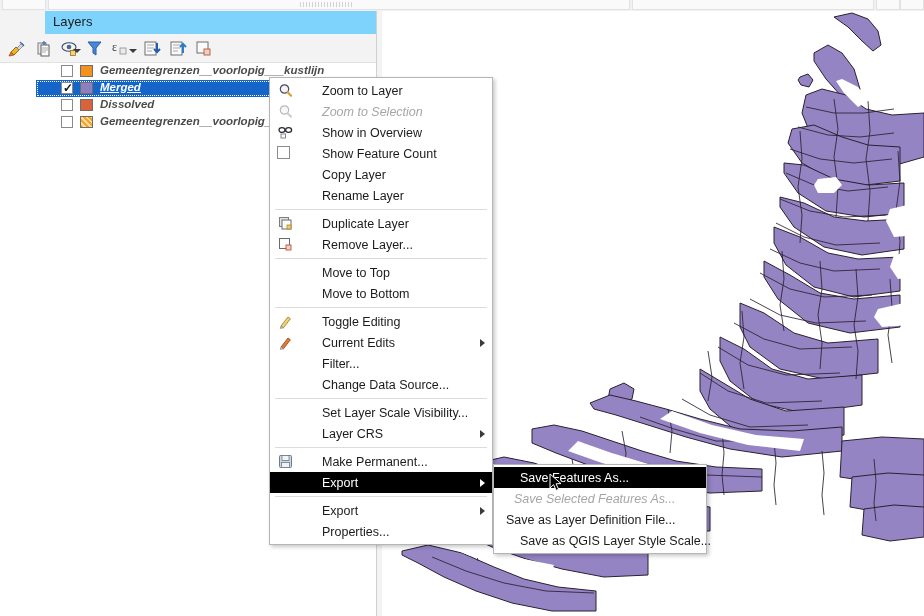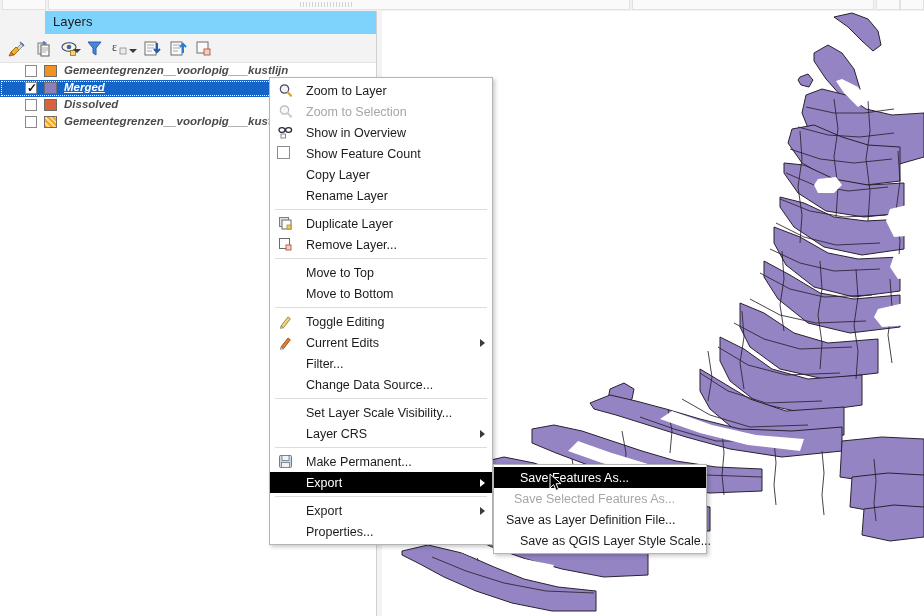--- a/index.html
+++ b/index.html
@@ -34,45 +34,45 @@
         display:flex;align-items:center;justify-content:center;color:#6b6b6b;font-size:9px;line-height:1;cursor:pointer;}
   .pbtn svg{display:block;}
 
   .panel-toolbar{position:absolute;left:0;top:23px;width:376px;height:27px;background:#f3f3f3;}
   .tb-item{position:absolute;top:3px;width:22px;height:22px;display:flex;align-items:center;justify-content:center;cursor:pointer;}
   .tb-arrow{position:absolute;top:11px;width:8px;height:8px;cursor:pointer;}
   .tb-arrow:after{content:"";display:block;border-left:4px solid transparent;border-right:4px solid transparent;border-top:4px solid #3b3b3b;}
 
   
   .layer-tree{position:absolute;left:0;top:51px;width:376px;height:554px;background:#ffffff;border-top:1px solid #e3e3e3;}
-  .layer-row{position:relative;height:17px;display:flex;align-items:center;padding-left:24px;}
+  .layer-row{position:relative;height:17px;display:flex;align-items:center;padding-left:24px;margin-left:36px;}
   .layer-row.selected{background:#1565c8;outline:1px dotted #ffffff;outline-offset:-2px;}
   .lchk{position:absolute;left:25px;top:2px;width:12px;height:12px;border:1px solid #8a8a8a;background:#fff;box-sizing:border-box;cursor:pointer;}
   .lchk .tick{position:absolute;left:1px;top:-2px;font-size:12px;line-height:14px;color:#111;font-weight:bold;}
   .lsym{position:absolute;left:44px;top:2px;width:13px;height:12px;border:1px solid #6d6d6d;box-sizing:border-box;}
   .lsym.hatch{background:
       repeating-linear-gradient(45deg,#f5a623 0 2px,#ffd9a0 2px 4px);}
   .lname{position:absolute;left:64px;top:1px;font-style:italic;font-weight:bold;font-size:11.5px;color:#4c4c4c;white-space:nowrap;}
   .layer-row.selected .lname{color:#ffffff;text-decoration:underline;text-align:center;}
   .row-tail{position:absolute;right:2px;top:2px;width:18px;height:11px;background:#d9d9d9;border:1px solid #bdbdbd;}
 
   
   .splitter{position:absolute;left:376px;top:11px;width:5px;height:605px;background:#f3f3f3;border-left:1px solid #d0d0d0;border-right:1px solid #d0d0d0;cursor:col-resize;}
   .map-canvas{position:absolute;left:382px;top:11px;width:542px;height:605px;background:#ffffff;overflow:hidden;}
   .map-canvas svg{position:absolute;left:0;top:0;}
 
   
   .ctx-menu{position:absolute;background:#ffffff;border:1px solid #b5b5b5;
       box-shadow:2px 2px 4px rgba(0,0,0,.22);padding:2px 0;box-sizing:border-box;}
   .ctx-main{left:269px;top:77px;width:224px;}
   .ctx-sub{left:493px;top:464px;width:214px;}
-  .mi{position:relative;height:21px;display:flex;align-items:center;padding-left:36px;
+  .mi{position:relative;height:21px;display:flex;align-items:center;padding-left:52px;
       font-size:12.5px;color:#1b1b1b;white-space:nowrap;cursor:default;}
   .mi.hl{background:#000000;color:#ffffff;}
-  .mi.disabled{color:#a6a6a6;}
+  .mi.disabled{color:#a6a6a6;font-style:italic;}
   .mi .ico{position:absolute;left:7px;top:2px;width:17px;height:17px;display:flex;align-items:center;justify-content:center;}
   .mi .arrow{position:absolute;right:7px;top:7px;width:0;height:0;
       border-top:4px solid transparent;border-bottom:4px solid transparent;border-left:5px solid #3a3a3a;}
   .mi.hl .arrow{border-left-color:#ffffff;}
   .sep{height:1px;background:#dcdcdc;margin:3px 5px;}
   .mi .mchk{position:absolute;left:7px;top:3px;width:13px;height:13px;border:1px solid #8d8d8d;background:#fff;box-sizing:border-box;}
 
   
   .cursor{position:absolute;left:549px;top:473px;width:14px;height:20px;pointer-events:none;}
 </style>

